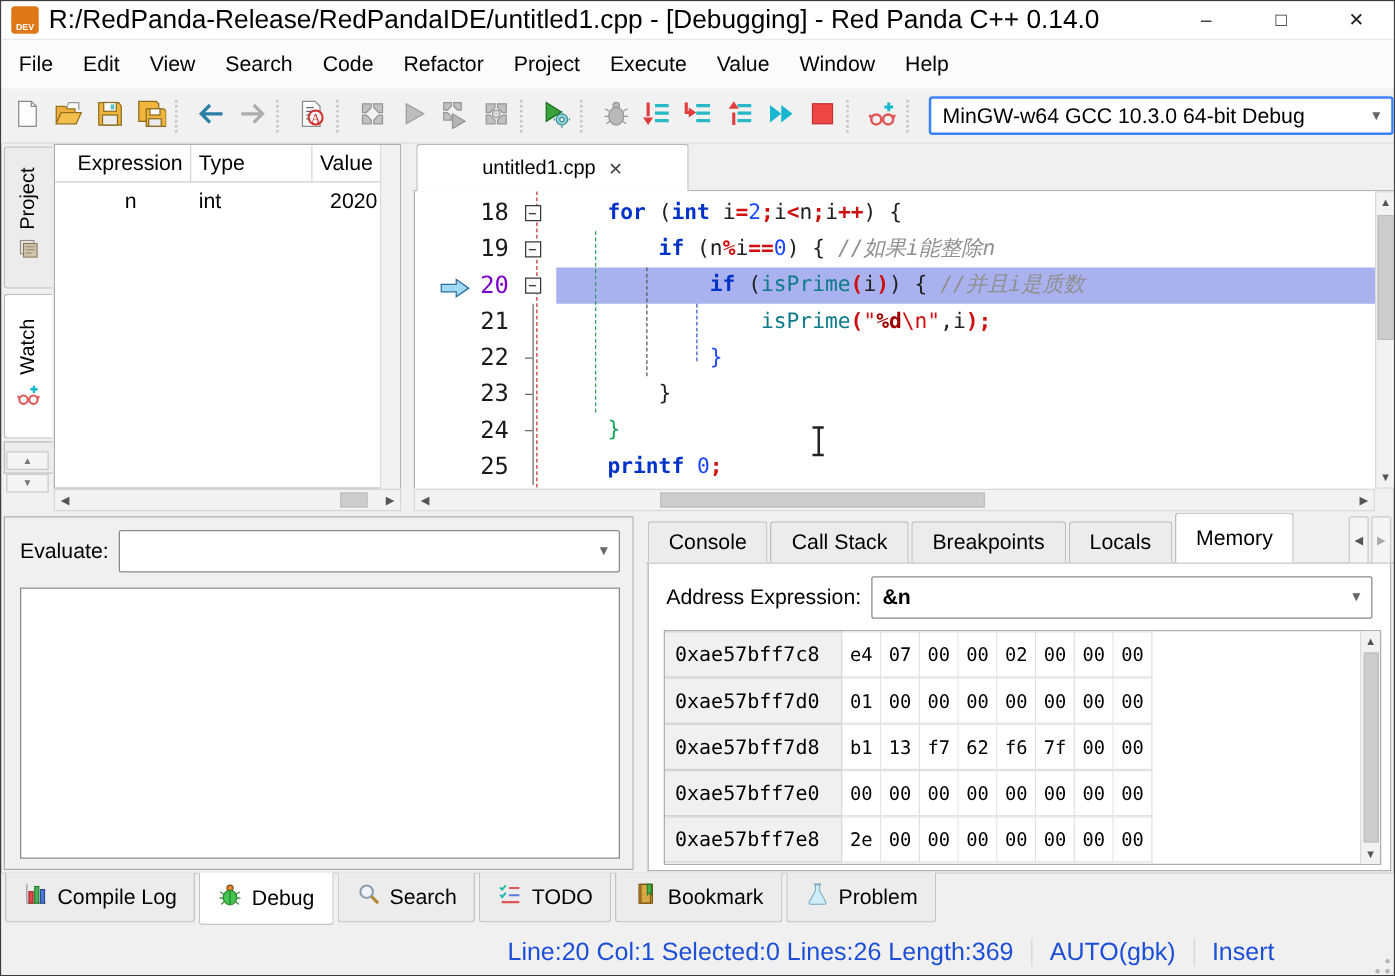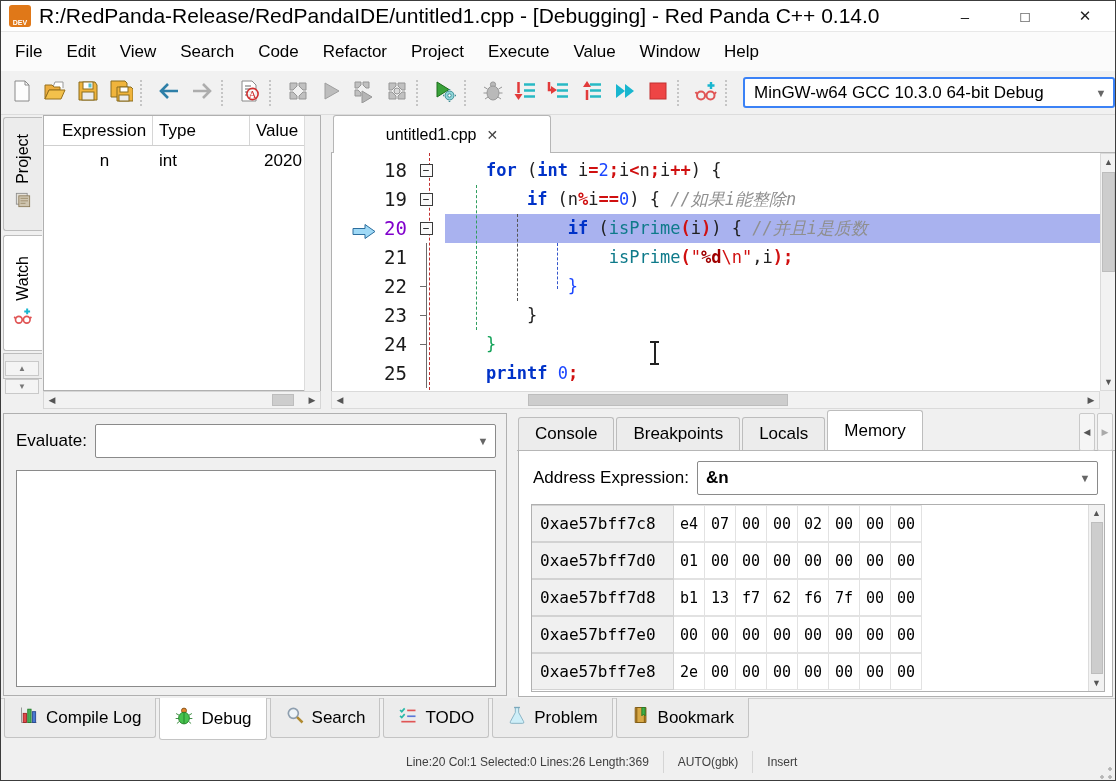--- a/index.html
+++ b/index.html
@@ -119,21 +119,21 @@
   .mem-addr{width:142px;background:#f0f0f0;border:1px solid #d2d2d2;border-left:none;display:flex;align-items:center;padding-left:8px;font-family:"DejaVu Sans Mono", monospace;font-size:16px;color:#000;}
   .mem-byte{width:31px;border:1px solid #e2e2e2;border-left:none;display:flex;align-items:center;justify-content:center;font-family:"DejaVu Sans Mono", monospace;font-size:15px;color:#000;background:#fff;}
   .mem-vscroll{position:absolute;right:0;top:0;width:16px;height:100%;background:#f2f2f2;border-left:1px solid #dcdcdc;display:flex;flex-direction:column;align-items:center;}
   .mem-vscroll .sb-thumb{width:12px;flex:1;margin:1px 0;}
   
   .bottom-tabs{position:absolute;left:0;top:697px;width:100%;height:44px;display:flex;align-items:flex-start;padding-left:3px;border-top:1px solid #d0d0d0;background:#f0f0f0;}
   .b-tab{height:40px;border:1px solid #c4c4c4;border-top:none;border-radius:0 0 3px 3px;background:#ececec;display:flex;align-items:center;gap:7px;padding:0 14px;font-size:17px;color:#000;margin-right:3px;margin-top:-1px;}
   .b-tab.active{background:#fff;height:42px;}
   .b-tab svg{width:20px;height:20px;}
   
-  .statusbar{position:absolute;left:0;top:741px;width:100%;height:40px;background:#f0f0f0;display:flex;align-items:center;font-size:12px;color:#404040;}
+  .statusbar{position:absolute;left:0;top:741px;width:100%;height:40px;background:#f0f0f0;display:flex;align-items:center;font-size:20px;color:#1d4ed8;}
   .sb-sep{width:1px;height:22px;background:#d5d5d5;margin:0 14px;}
   .status-pos{margin-left:405px;}
   .grip{position:absolute;right:2px;bottom:2px;width:14px;height:14px;background:
     radial-gradient(circle at 11px 3px,#b5b5b5 1.5px,transparent 2px),
     radial-gradient(circle at 11px 11px,#b5b5b5 1.5px,transparent 2px),
     radial-gradient(circle at 3px 11px,#b5b5b5 1.5px,transparent 2px);}
   .vsplit{position:absolute;background:#f0f0f0;}
 </style>
 </head>
 <body>
@@ -477,20 +477,21 @@
       </div>
     </div>
     <div class="eval-output"></div>
   </div>
 
   <div class="vsplit" style="left:506px;top:0;width:10px;height:287px;"></div>
 
   <div class="debug-panel">
     <div class="dp-tabbar" id="dp-tabbar">
         <div class="dp-tab">Console</div>
+        <div class="dp-tab">Call Stack</div>
         <div class="dp-tab">Breakpoints</div>
         <div class="dp-tab">Locals</div>
         <div class="dp-tab active">Memory</div>
       </div>
     <div class="dp-scroll-btns">
       <div class="dp-scroll-btn">◀</div>
       <div class="dp-scroll-btn" style="color:#aaa;">▶</div>
     </div>
     <div class="dp-frame">
       <div class="addr-row">
@@ -598,32 +599,32 @@
       <span class="ticon"><svg viewBox="0 0 24 24" fill="none">
           <path d="M2.5 6l2 2L8 4M2.5 13l2 2L8 11" stroke="#28b9a8" stroke-width="2"></path>
           <path d="M11 6.5h10" stroke="#e05555" stroke-width="2"></path>
           <path d="M11 13.5h10" stroke="#5b79d8" stroke-width="2"></path>
           <path d="M4 20h17" stroke="#e05555" stroke-width="2"></path>
         </svg></span>
       <span>TODO</span>
     </div>
     <div class="b-tab">
       <span class="ticon"><svg viewBox="0 0 24 24">
-          <path d="M10 3v6l-6 11a1.4 1.4 0 001.2 2h13.6a1.4 1.4 0 001.2-2L14 9V3" fill="#cdeef8" stroke="#7aa8bc"></path>
-          <path d="M8.5 3h7" stroke="#7aa8bc" stroke-width="1.6"></path>
-        </svg></span>
-      <span>Problem</span>
-    </div>
-    <div class="b-tab">
-      <span class="ticon"><svg viewBox="0 0 24 24">
           <path d="M5 3h13v18H5z" fill="#c08a30" stroke="#7a5510"></path>
           <path d="M7 3h9v18H7z" fill="#d8a845" stroke="#7a5510"></path>
           <path d="M13 3h4v10l-2-2-2 2z" fill="#3fae4a" stroke="#1e7a24"></path>
         </svg></span>
       <span>Bookmark</span>
+    </div>
+    <div class="b-tab">
+      <span class="ticon"><svg viewBox="0 0 24 24">
+          <path d="M10 3v6l-6 11a1.4 1.4 0 001.2 2h13.6a1.4 1.4 0 001.2-2L14 9V3" fill="#cdeef8" stroke="#7aa8bc"></path>
+          <path d="M8.5 3h7" stroke="#7aa8bc" stroke-width="1.6"></path>
+        </svg></span>
+      <span>Problem</span>
     </div>
   </div>
 
 <div class="statusbar">
   <span class="status-pos">Line:20 Col:1 Selected:0 Lines:26 Length:369</span>
   <span class="sb-sep"></span>
   <span>AUTO(gbk)</span>
   <span class="sb-sep"></span>
   <span>Insert</span>
   <div class="grip"></div>

